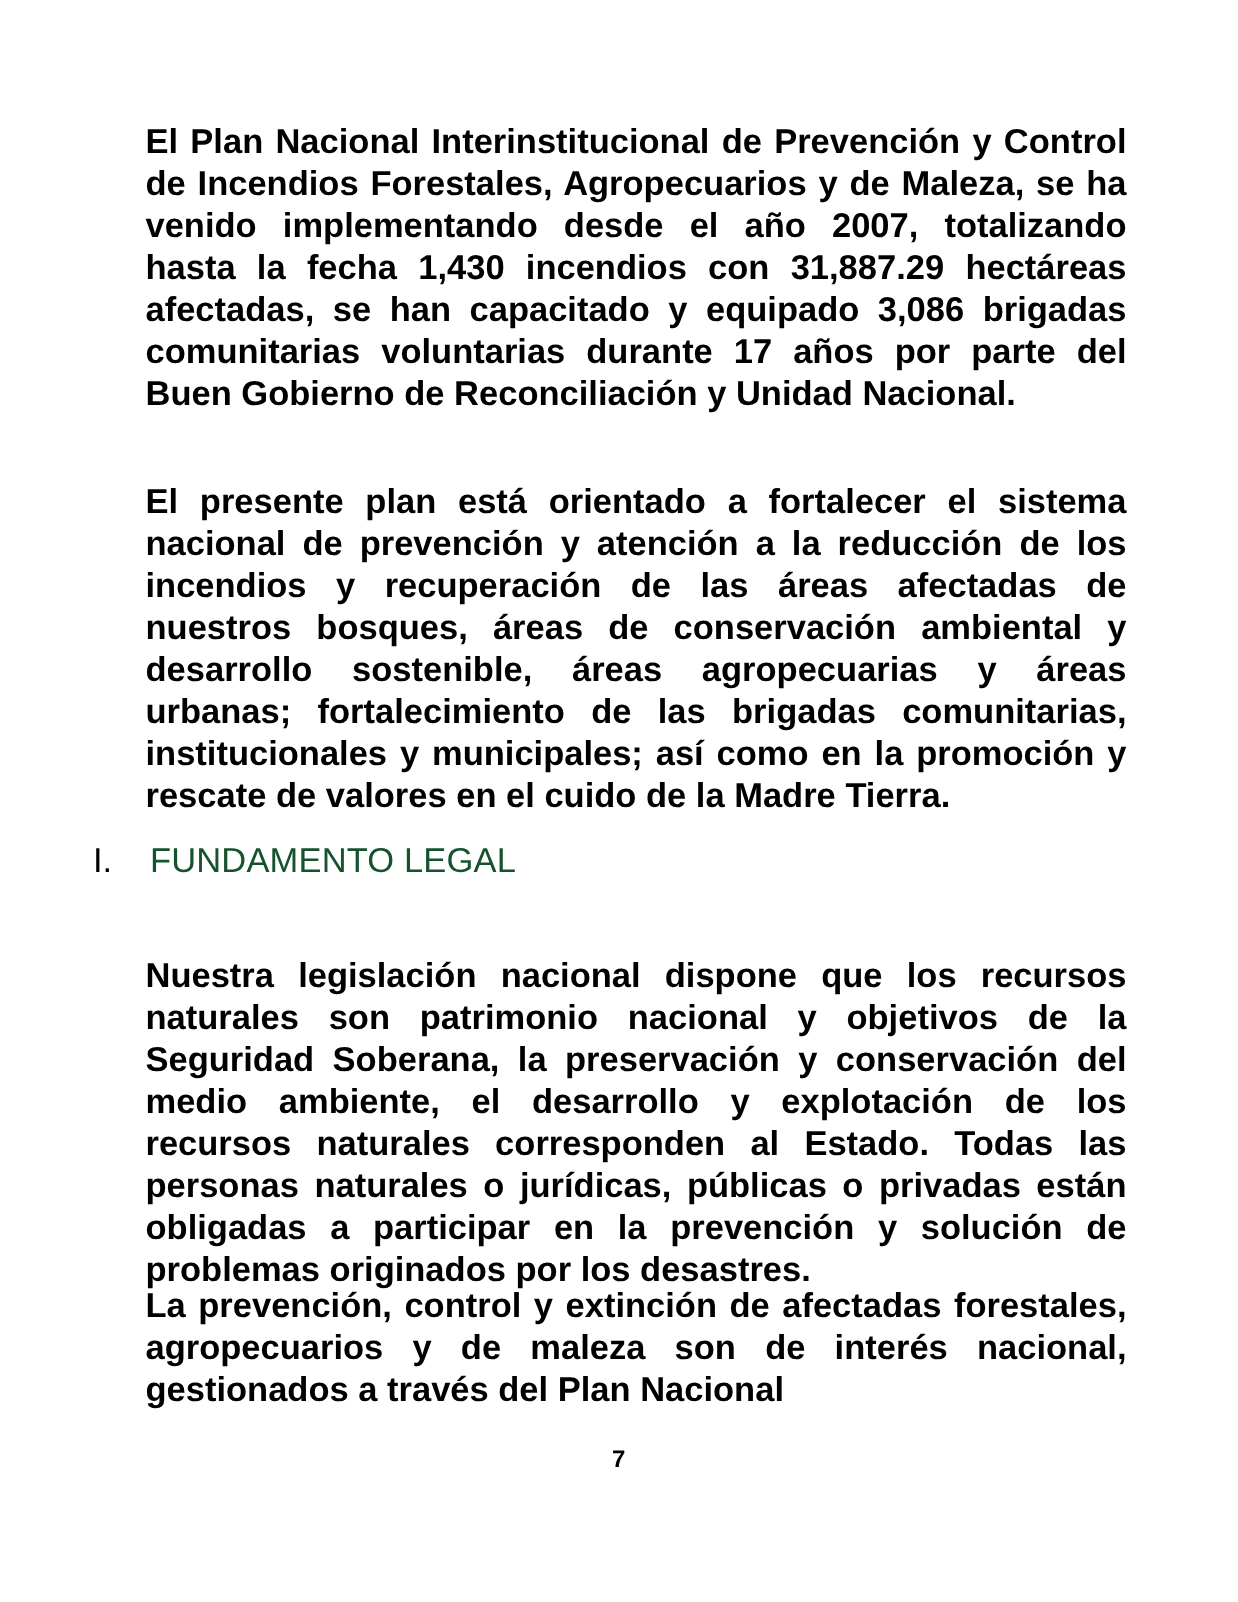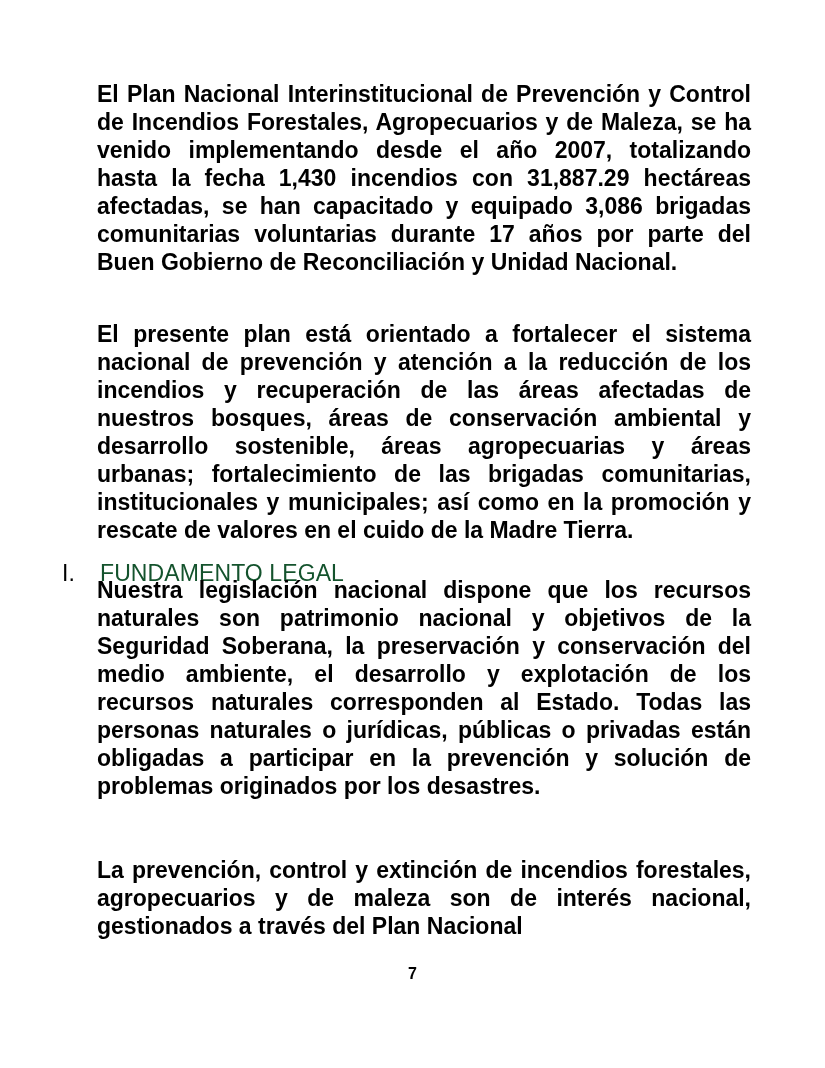--- a/index.html
+++ b/index.html
@@ -90,39 +90,39 @@
     font-weight: bold;
     font-size: 16px;
     line-height: 20px;
     color: #000000;
   }
 
   
   #par-1  { top: 64px; }
   #par-2  { top: 304px; }
   #heading-fundamento-legal { top: 543px; }
-  #par-3  { top: 560px; }
+  #par-3  { top: 620px; }
   #par-4  { top: 840px; }
   #page-number { top: 948px; }
 </style>
 </head>
 <body>
 
 <div class="page">
   <div class="content">
 
     <p class="body-par par-block" id="par-1">El Plan Nacional Interinstitucional de Prevención y Control de Incendios Forestales, Agropecuarios y de Maleza, se ha venido implementando desde el año 2007, totalizando hasta la fecha 1,430 incendios con 31,887.29 hectáreas afectadas, se han capacitado y equipado 3,086 brigadas comunitarias voluntarias durante 17 años por parte del Buen Gobierno de Reconciliación y Unidad Nacional.</p>
 
     <p class="body-par par-block" id="par-2">El presente plan está orientado a fortalecer el sistema nacional de prevención y atención a la reducción de los incendios y recuperación de las áreas afectadas de nuestros bosques, áreas de conservación ambiental y desarrollo sostenible, áreas agropecuarias y áreas urbanas; fortalecimiento de las brigadas comunitarias, institucionales y municipales; así como en la promoción y rescate de valores en el cuido de la Madre Tierra.</p>
 
     <div class="section-heading" id="heading-fundamento-legal">
       <span class="section-numeral">I.</span>
       <span class="section-title">FUNDAMENTO LEGAL</span>
     </div>
 
     <p class="body-par par-block" id="par-3">Nuestra legislación nacional dispone que los recursos naturales son patrimonio nacional y objetivos de la Seguridad Soberana, la preservación y conservación del medio ambiente, el desarrollo y explotación de los recursos naturales corresponden al Estado. Todas las personas naturales o jurídicas, públicas o privadas están obligadas a participar en la prevención y solución de problemas originados por los desastres.</p>
 
-    <p class="body-par par-block" id="par-4">La prevención, control y extinción de incendios forestales, agropecuarios y de maleza son de interés nacional, gestionados a través del Plan Nacional</p>
+    <p class="body-par par-block" id="par-4">La prevención, control y extinción de afectadas forestales, agropecuarios y de maleza son de interés nacional, gestionados a través del Plan Nacional</p>
 
     <div class="page-number" id="page-number">7</div>
 
   </div>
 </div>
 
 </body></html>

